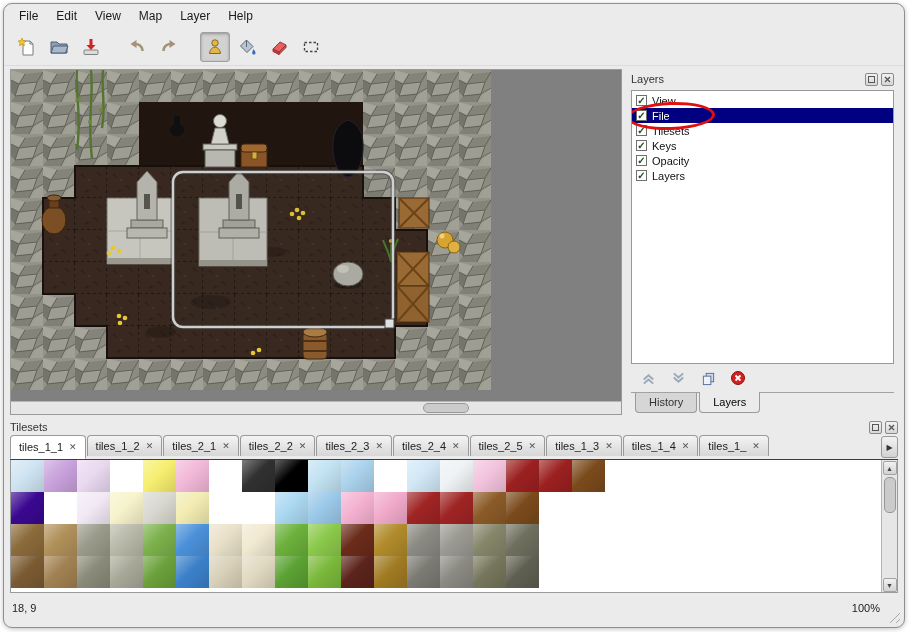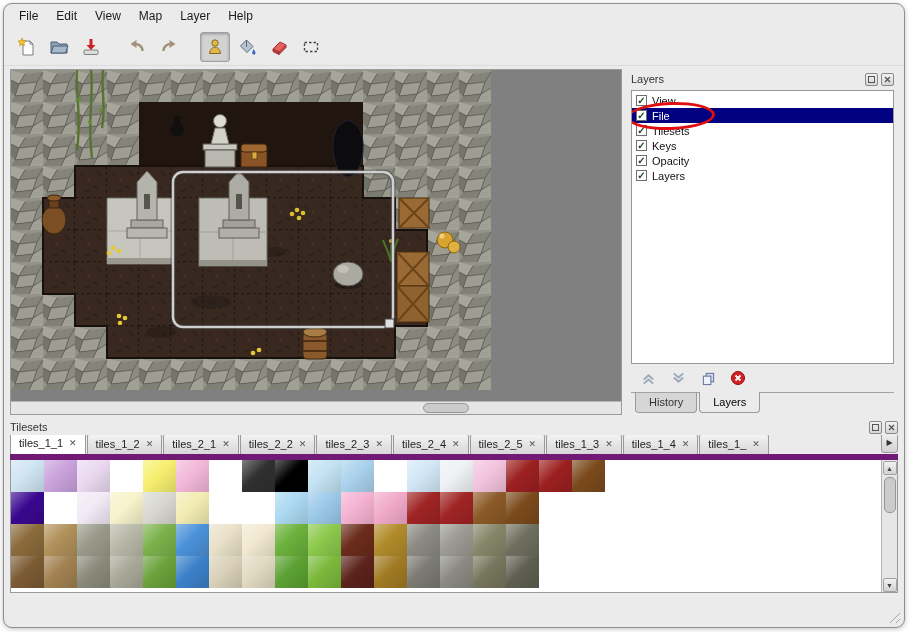--- a/index.html
+++ b/index.html
@@ -36,21 +36,21 @@
 .annotation{position:absolute;left:-5px;width:88px;height:28px;border:3px solid #e01010;border-radius:50%;pointer-events:none;transform:rotate(-2deg)}
 .layer-btns{display:flex;align-items:center;height:28px;gap:12px;padding-left:8px}
 .lb{width:18px;height:18px;display:flex;align-items:center;justify-content:center}
 .side-tabs{display:flex;height:23px;align-items:flex-start;border-top:1px solid #a2a2a2;padding-left:4px}
 .side-tab{font-size:11px;padding:3px 13px 4px 13px;background:#d6d6d6;border:1px solid #9a9a9a;border-top:none;border-radius:0 0 4px 4px;margin-right:2px;color:#333}
 .side-tab.active{background:#ebebeb;margin-top:-1px;padding-top:4px;color:#000}
 
 .tilesets-panel{margin:4px 6px 0 6px}
 .ts-header{display:flex;align-items:center;height:16px;font-size:11px;color:#333}
 .ts-header .title{flex:1}
-.ts-tabs{display:flex;align-items:flex-end;height:25px;border-bottom:6px solid #701a75;position:relative;overflow:hidden}
+.ts-tabs{display:flex;height:25px;border-bottom:1px solid #701a75;position:relative;overflow:hidden}
 .ts-tab{display:flex;align-items:center;font-size:11px;height:21px;padding:0 8px;border:1px solid #9a9a9a;border-bottom:none;border-radius:4px 4px 0 0;background:linear-gradient(#f4f4f4,#d7d7d7);margin-right:1px;white-space:nowrap;color:#222;flex:none}
 .ts-tab.active{background:#fff;height:24px;margin-bottom:-1px;border-bottom:1px solid #fff}
 .ts-close{margin-left:6px;font-size:9px;color:#555;line-height:9px}
 .ts-arrow{position:absolute;right:0;bottom:1px;width:17px;height:22px;background:linear-gradient(#f2f2f2,#d2d2d2);border:1px solid #9a9a9a;border-radius:3px;font-size:8px;color:#333;display:flex;align-items:center;justify-content:center}
 .tiles-wrap{display:flex;border:1px solid #9a9a9a;border-top:none;background:#fff;height:133px}
 .tile-grid{flex:1;overflow:hidden}
 .tile-row{display:flex;height:32px}
 .tile{width:33px;height:32px;position:relative;flex:none}
 .tile:not(.empty)::after{content:"";position:absolute;inset:0;background:linear-gradient(135deg,rgba(255,255,255,.38),rgba(255,255,255,0) 45%,rgba(0,0,0,.14))}
 .vscroll{width:16px;background:#e6e6e6;border-left:1px solid #b4b4b4;display:flex;flex-direction:column;align-items:center}
@@ -517,14 +517,18 @@
         </div>
       <div class="vscroll">
         <div class="vs-arrow">▲</div>
         <div class="vs-thumb"></div>
         <div class="vs-spacer"></div>
         <div class="vs-arrow">▼</div>
       </div>
     </div>
   </div>
 
+  <div class="statusbar">
+    <span>18, 9</span>
+    <span class="zoom">100%</span>
+  </div>
   <div class="grip"></div>
 </div>
 
 </body></html>

